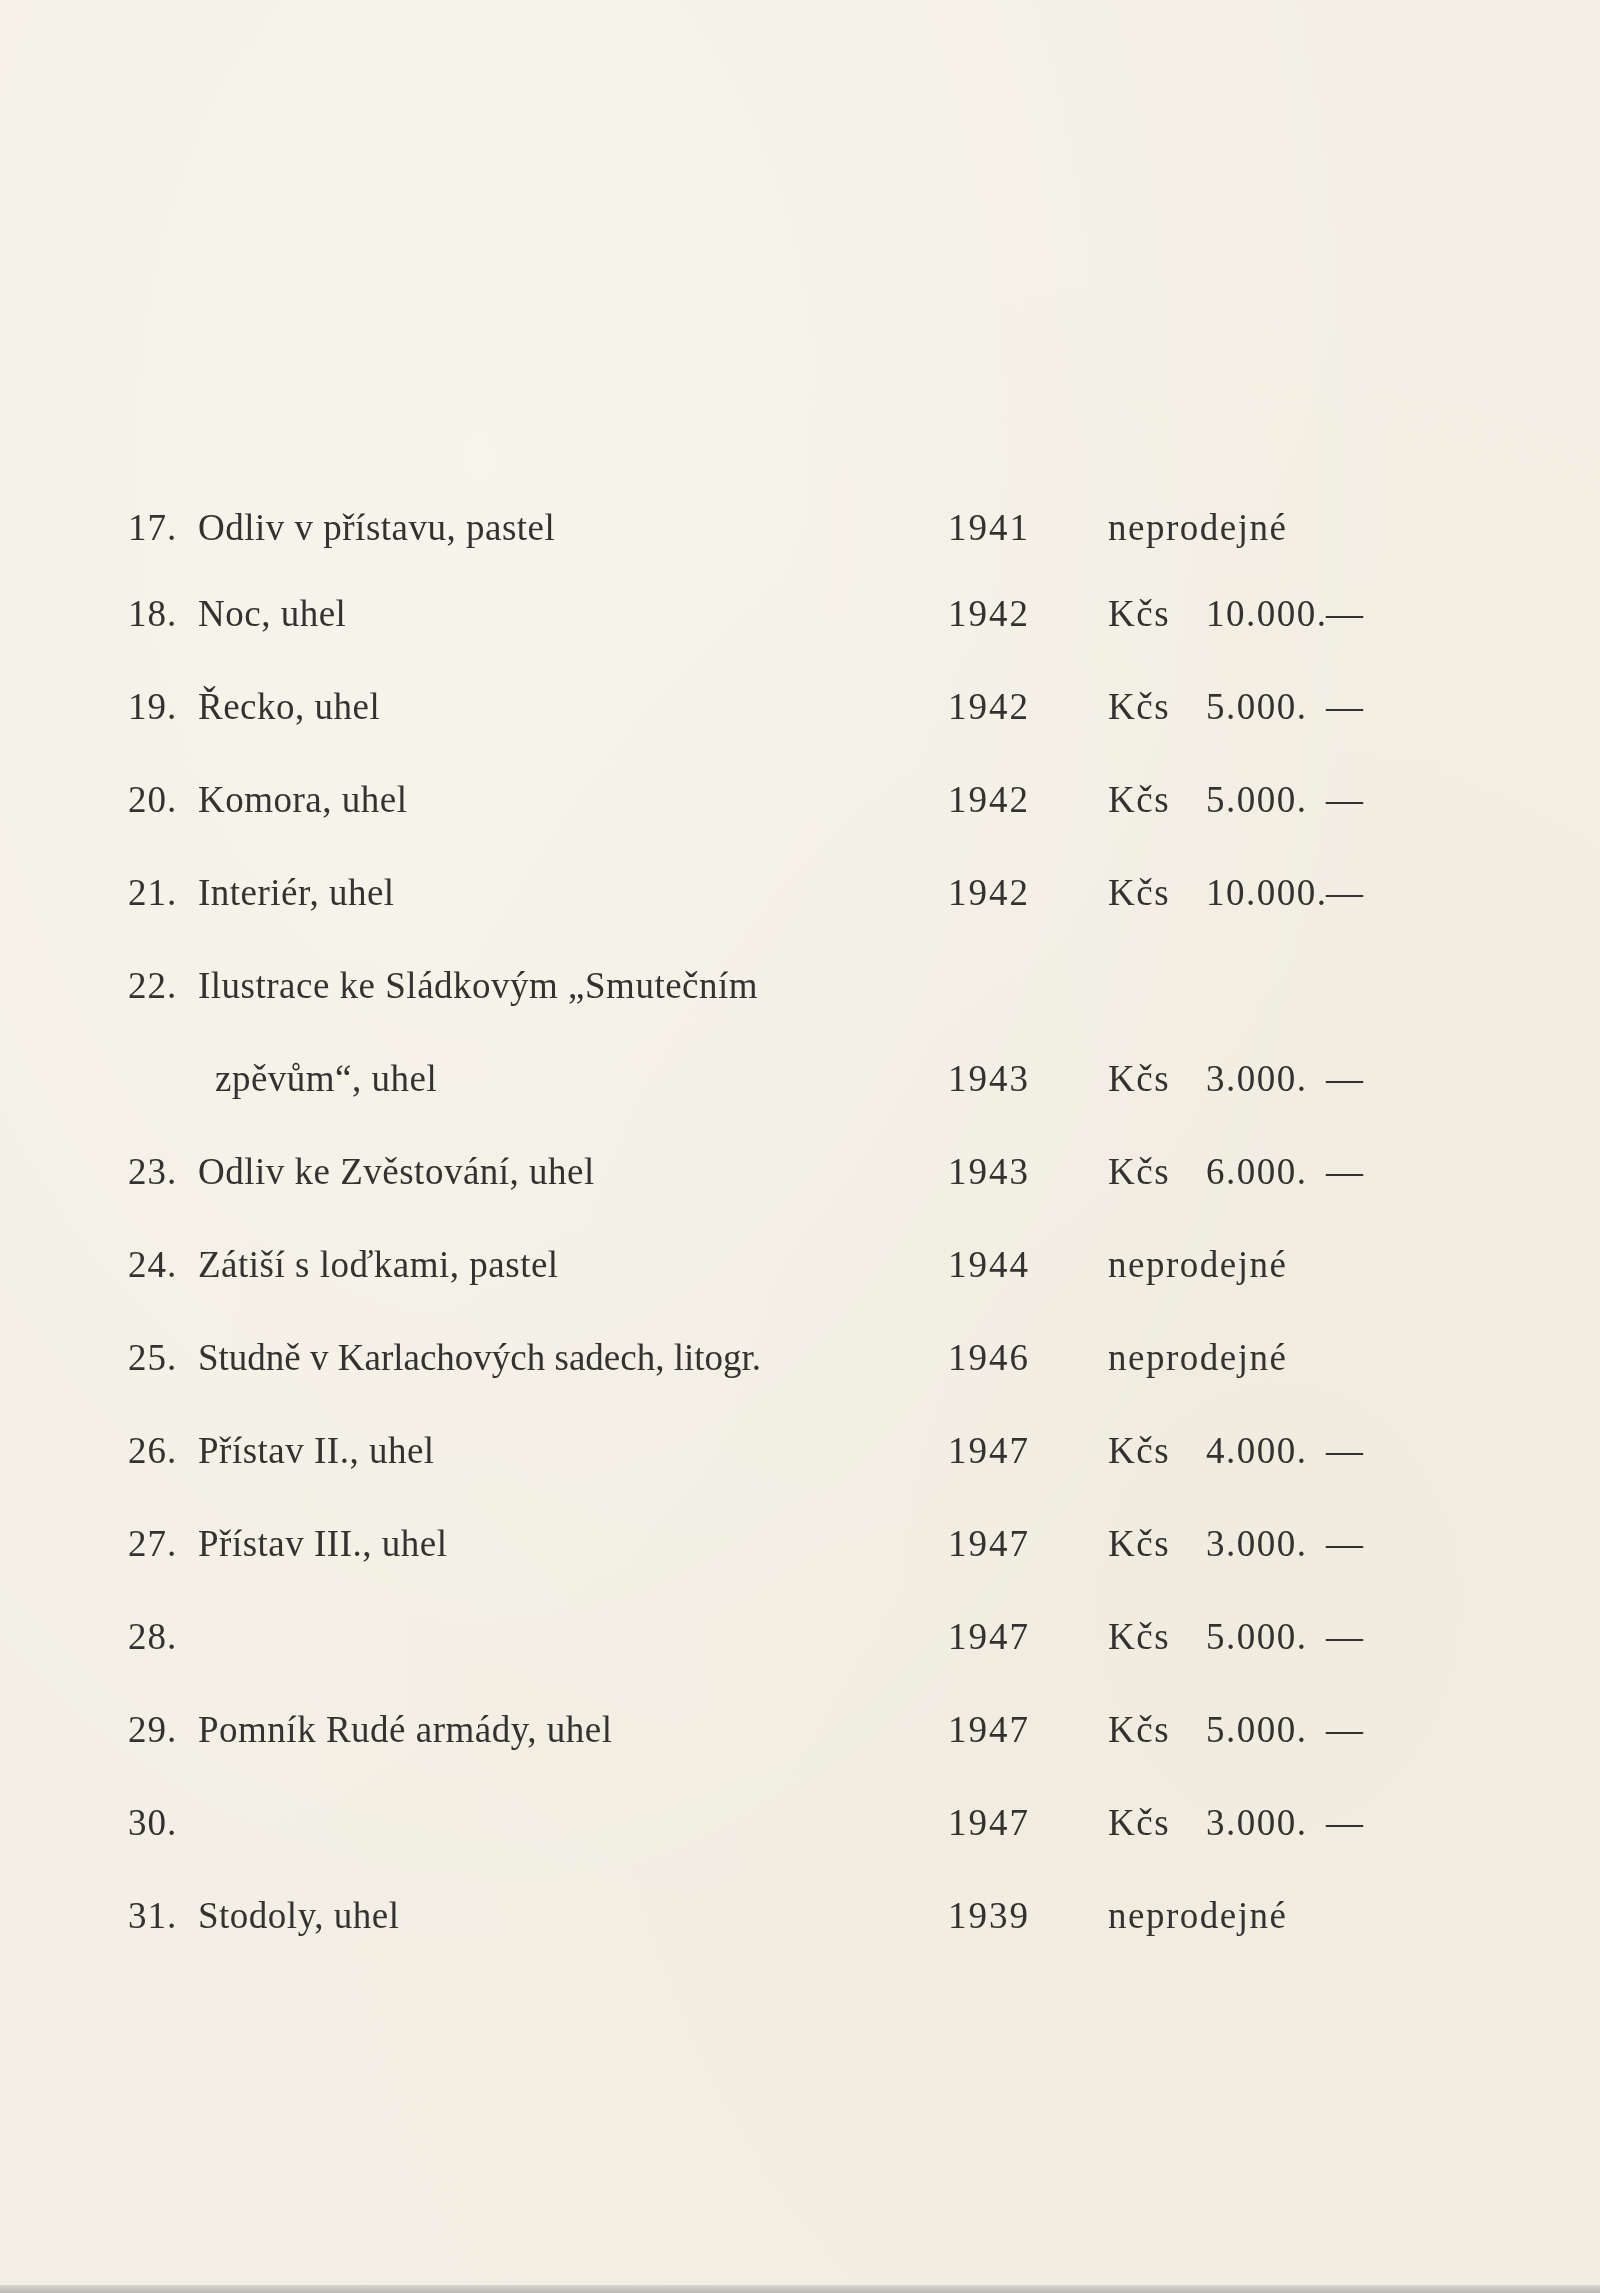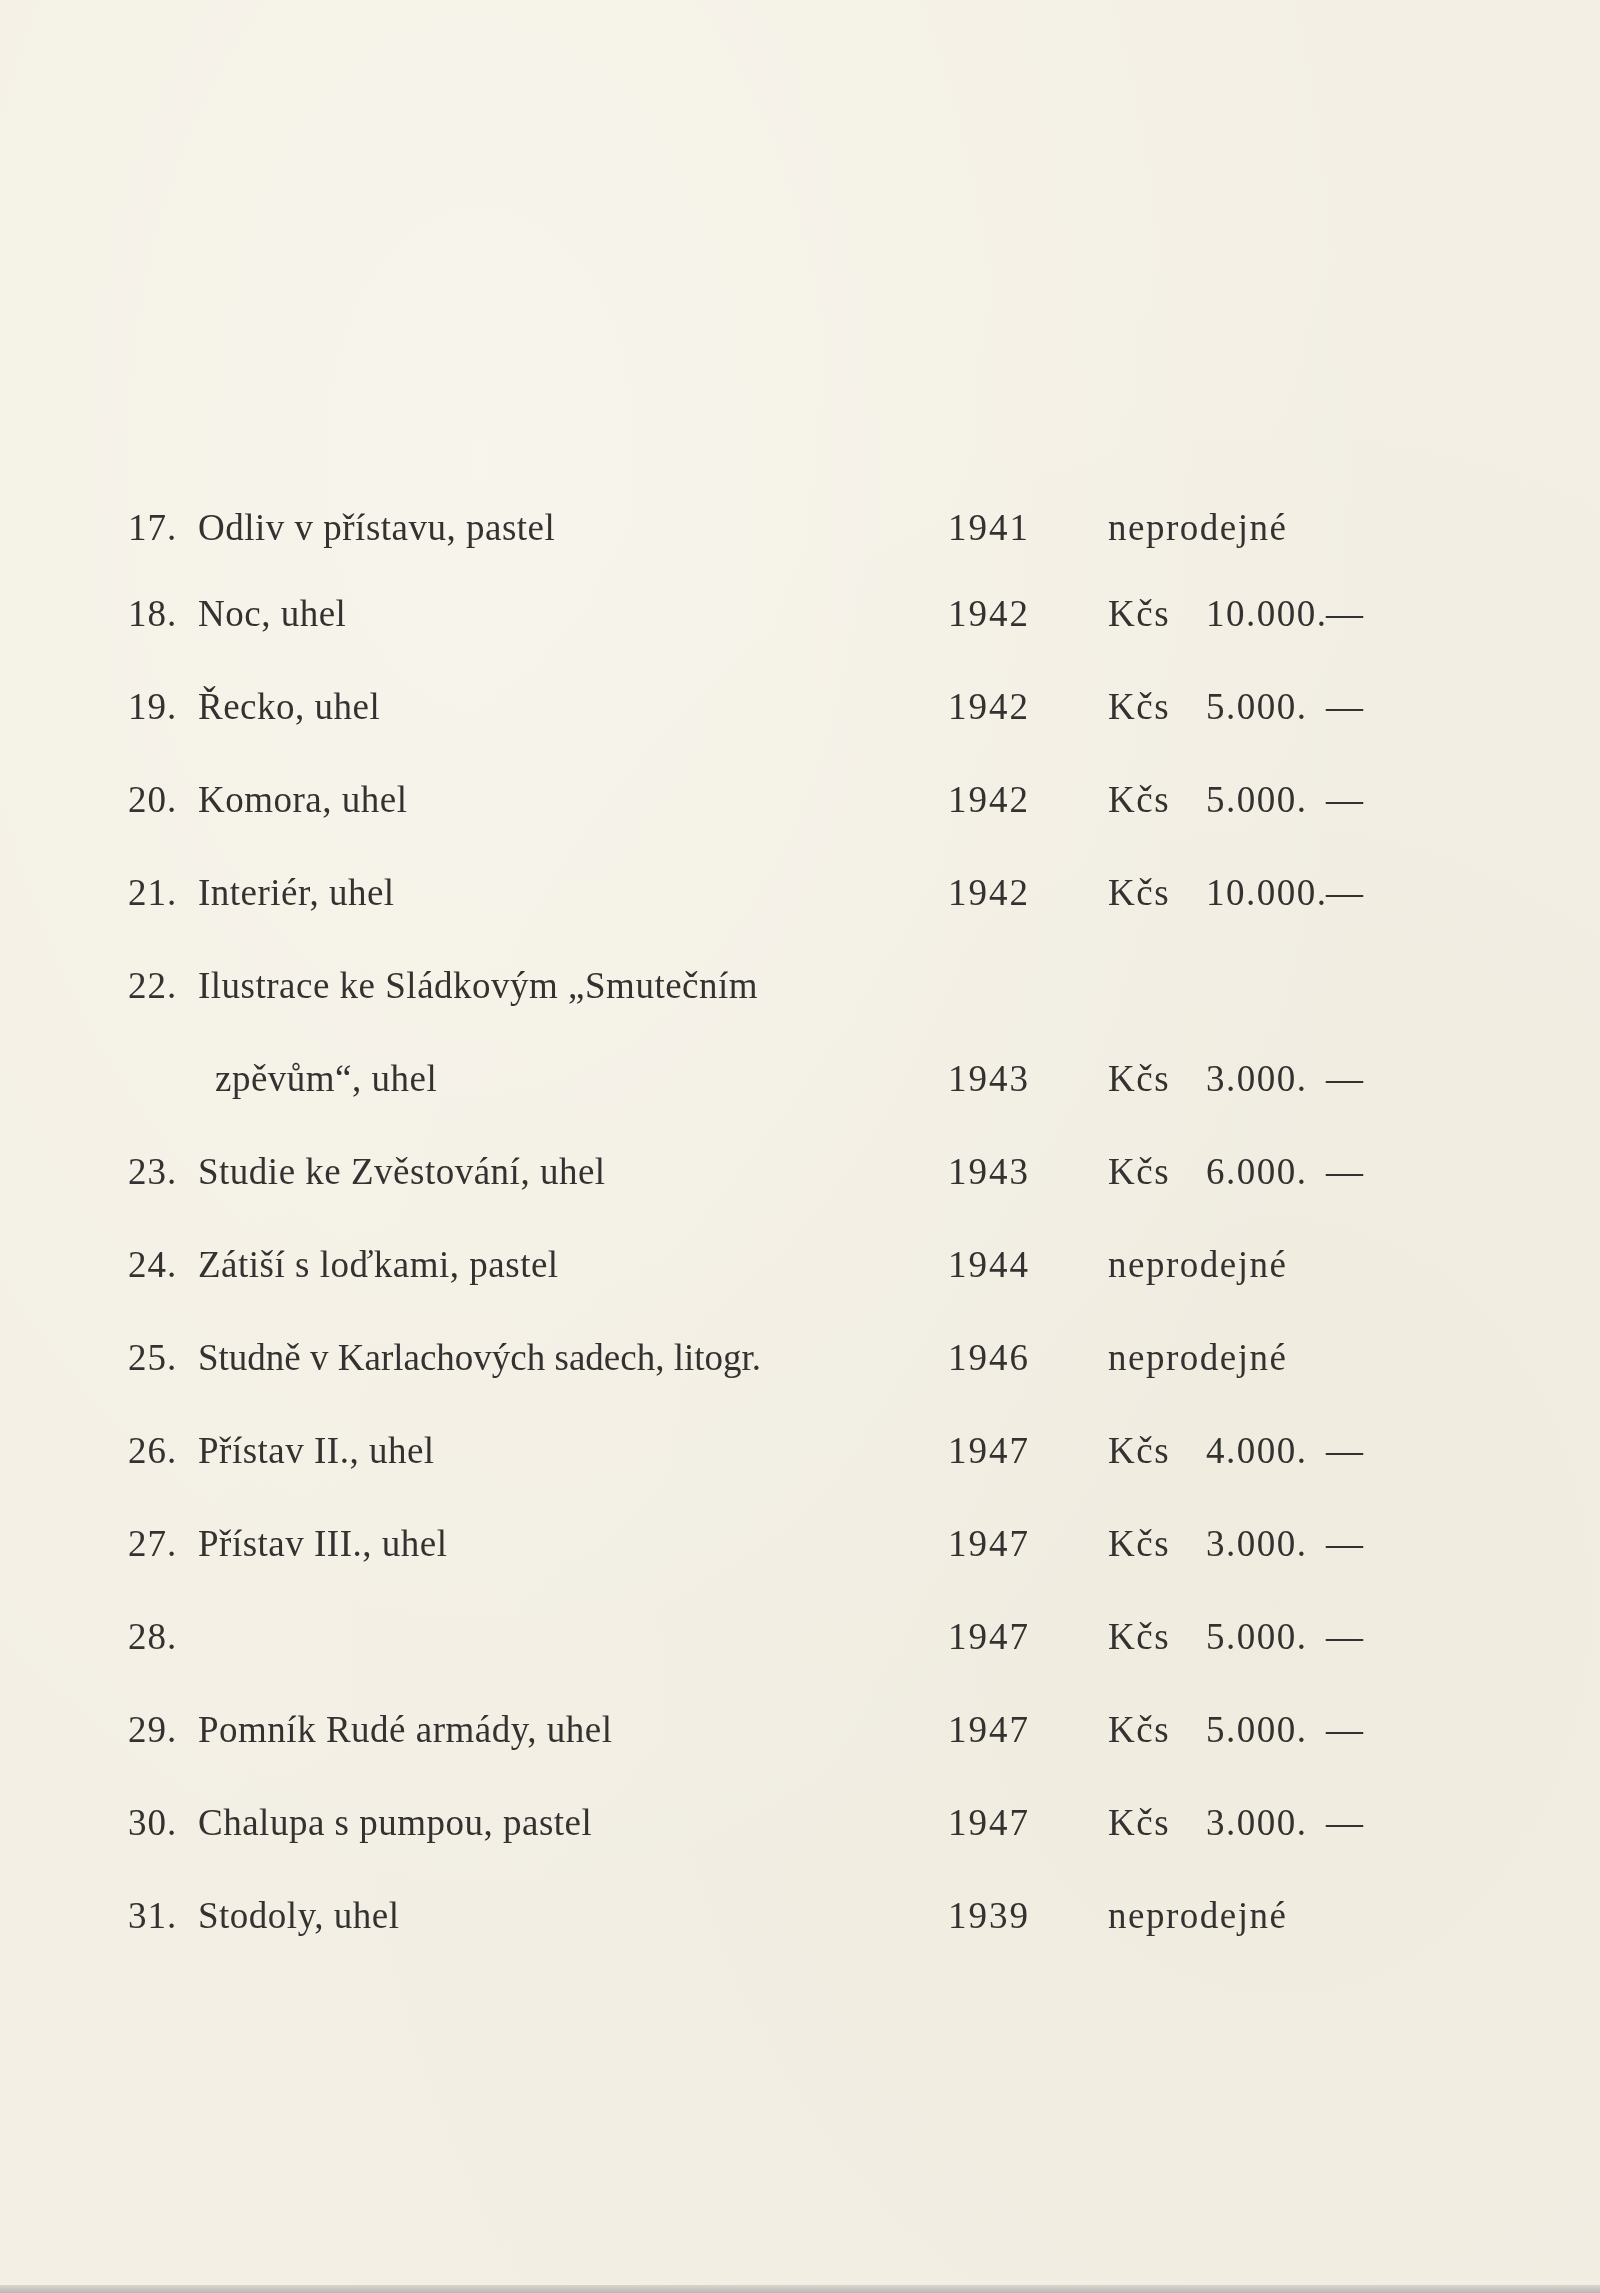--- a/index.html
+++ b/index.html
@@ -138,21 +138,21 @@
   <div class="row" style="top:1049px">
     <span class="title cont">zpěvům“, uhel</span>
     <span class="year">1943</span>
     <span class="price">
       <span class="cur">Kčs</span><span class="amt">3.000.</span><span class="dash">—</span>
     </span>
   </div>
 
   <div class="row" style="top:1142px">
     <span class="num">23.</span>
-    <span class="title">Studie ke Zvěstování, uhel</span>
+    <span class="title">Odliv ke Zvěstování, uhel</span>
     <span class="year">1943</span>
     <span class="price">
       <span class="cur">Kčs</span><span class="amt">6.000.</span><span class="dash">—</span>
     </span>
   </div>
 
   <div class="row" style="top:1235px">
     <span class="num">24.</span>
     <span class="title">Zátiší s loďkami, pastel</span>
     <span class="year">1944</span>
@@ -196,21 +196,20 @@
     <span class="num">29.</span>
     <span class="title">Pomník Rudé armády, uhel</span>
     <span class="year">1947</span>
     <span class="price">
       <span class="cur">Kčs</span><span class="amt">5.000.</span><span class="dash">—</span>
     </span>
   </div>
 
   <div class="row" style="top:1793px">
     <span class="num">30.</span>
-    <span class="title">Chalupa s pumpou, pastel</span>
     <span class="year">1947</span>
     <span class="price">
       <span class="cur">Kčs</span><span class="amt">3.000.</span><span class="dash">—</span>
     </span>
   </div>
 
   <div class="row" style="top:1886px">
     <span class="num">31.</span>
     <span class="title">Stodoly, uhel</span>
     <span class="year">1939</span>

